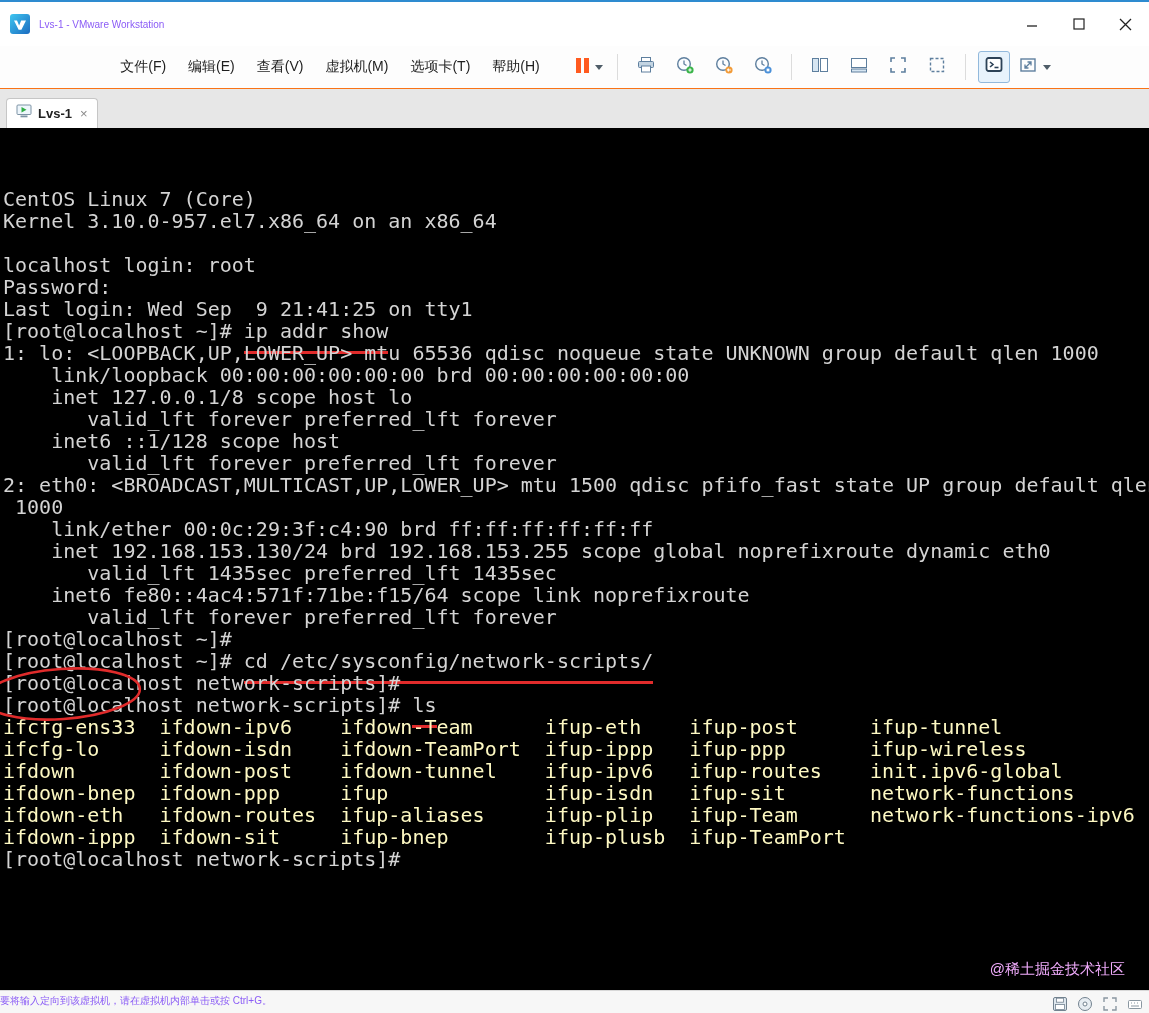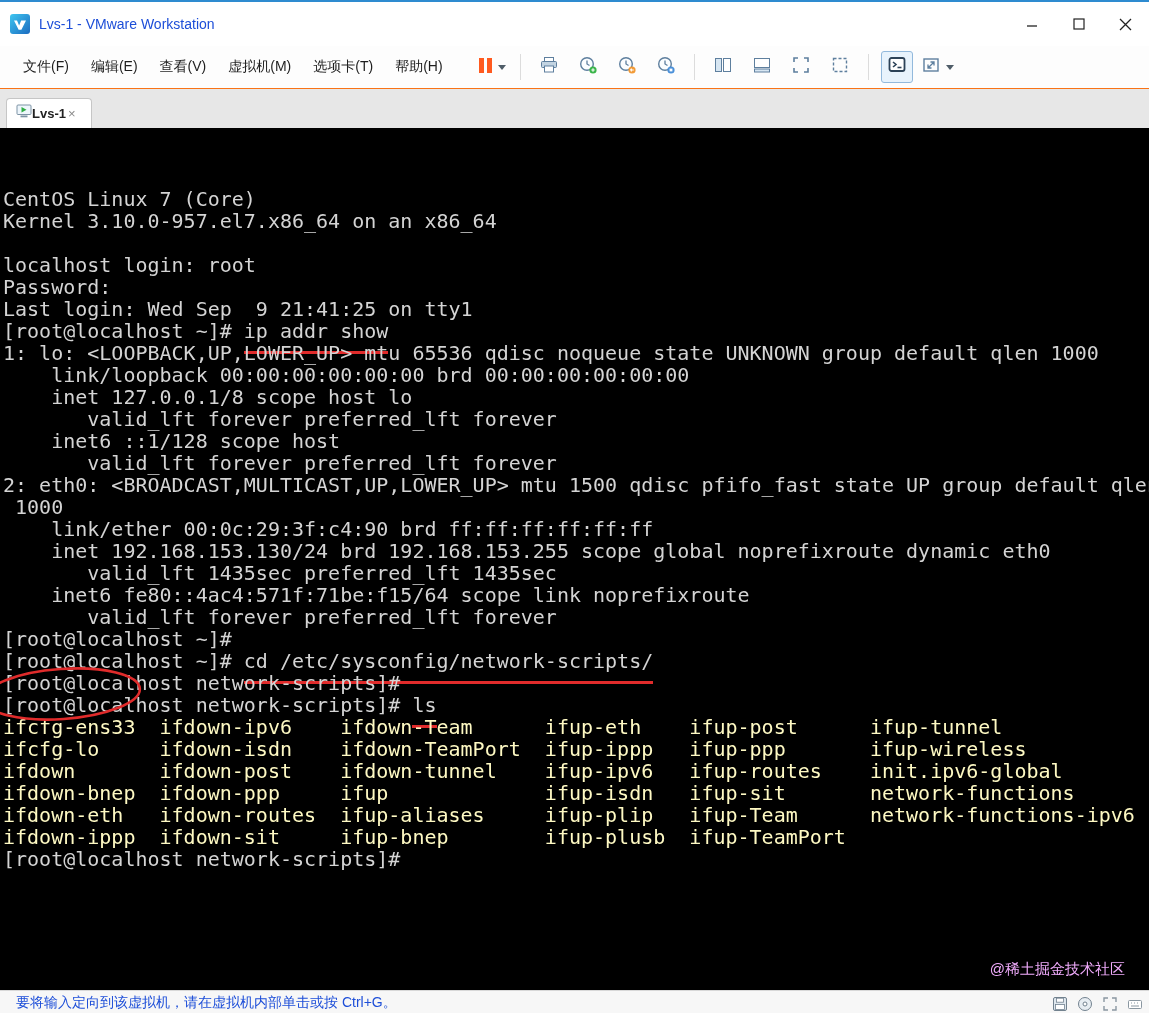--- a/index.html
+++ b/index.html
@@ -4,62 +4,62 @@
 <style>
   html,body{margin:0;padding:0;}
   body{width:1149px;height:1013px;overflow:hidden;position:relative;
        font-family:"Liberation Sans",sans-serif;background:#fff;}
   .window{position:absolute;inset:0;border-top:2px solid #2e8bd0;box-sizing:border-box;}
 
   
   .titlebar{position:absolute;top:0;left:0;right:0;height:44px;background:#fff;
             display:flex;align-items:center;}
   .app-icon{margin:0 9px 0 10px;display:flex;align-items:center;}
-  .title{font-size:14px;color:#1d4ed8;}
+  .title{font-size:10px;color:#8b5cf6;}
   .win-controls{position:absolute;right:0;top:0;height:44px;display:flex;}
   .wbtn{width:47px;height:44px;display:flex;align-items:center;justify-content:center;cursor:default;}
 
   
   .menubar{position:absolute;top:44px;left:0;right:0;height:42px;background:#fdfdfd;
-           border-bottom:1px solid #f97316;display:flex;align-items:center;}
+           border-bottom:1px solid #f97316;display:flex;align-items:center;justify-content:center;}
   .menus{display:flex;padding-left:12px;}
   .menu-item{padding:5px 11px;font-size:14px;color:#1e1e1e;border-radius:2px;}
   .toolbar{display:flex;align-items:center;margin-left:22px;gap:7px;}
   .tbtn{height:30px;min-width:30px;display:flex;align-items:center;justify-content:center;
         border-radius:3px;border:1px solid transparent;}
   .tbtn.active{border:1px solid #92b9dc;background:#e8f3fc;}
   .sep{width:1px;height:26px;background:#dcdcdc;margin:0 5px;}
   .pausebars i{display:inline-block;width:5px;height:15px;background:#ff5a1f;margin:0 1.5px;}
   .caret{width:0;height:0;border-left:4px solid transparent;border-right:4px solid transparent;
          border-top:5px solid #4f5d68;margin-left:5px;}
 
   
   .tabbar{position:absolute;top:87px;left:0;right:0;height:39px;background:#e7e7e7;}
   .tab{position:absolute;left:6px;bottom:0;height:30px;min-width:86px;background:#fff;
        border:1px solid #c6c6c6;border-bottom:none;border-radius:4px 4px 0 0;
-       display:flex;align-items:center;padding:0 9px;box-sizing:border-box;}
+       display:flex;align-items:center;padding:0 9px;gap:6px;box-sizing:border-box;}
   .tab-label{font-size:13px;font-weight:bold;color:#222;}
   .tab-close{font-size:13px;color:#8a8a8a;margin-left:2px;}
 
   
   .terminal{position:absolute;top:126px;left:0;right:0;height:862px;background:#000;
             overflow:hidden;white-space:pre;
             font-family:"DejaVu Sans Mono",monospace;font-size:20px;line-height:22px;
             color:#d4d4d4;padding:16px 0 0 3px;box-sizing:border-box;}
   .tline{height:22px;}
   .g{color:#fef9c3;}
   .ru{border-bottom:3px solid #e02b2b;padding-bottom:8px;}
   .circle-annotation{position:absolute;left:0;top:538px;pointer-events:none;}
   .watermark{position:absolute;right:24px;bottom:10px;color:#f0abfc;font-size:15px;
              font-family:"Liberation Sans",sans-serif;white-space:nowrap;}
 
   
   .statusbar{position:absolute;top:988px;left:0;right:0;height:25px;background:#f7f7f7;
              border-top:1px solid #d8d8d8;}
-  .status-msg{position:absolute;left:16px;top:3px;font-size:14px;color:#1d4ed8;white-space:nowrap;}
+  .status-msg{position:absolute;left:0;top:3px;font-size:10px;color:#8b5cf6;white-space:nowrap;}
   .status-icons{position:absolute;right:6px;top:5px;display:flex;gap:9px;align-items:center;}
 </style>
 </head>
 <body>
 
 <div class="window">
 
   <div class="titlebar">
     <span class="app-icon">
       <svg width="20" height="20" viewBox="0 0 20 20">

